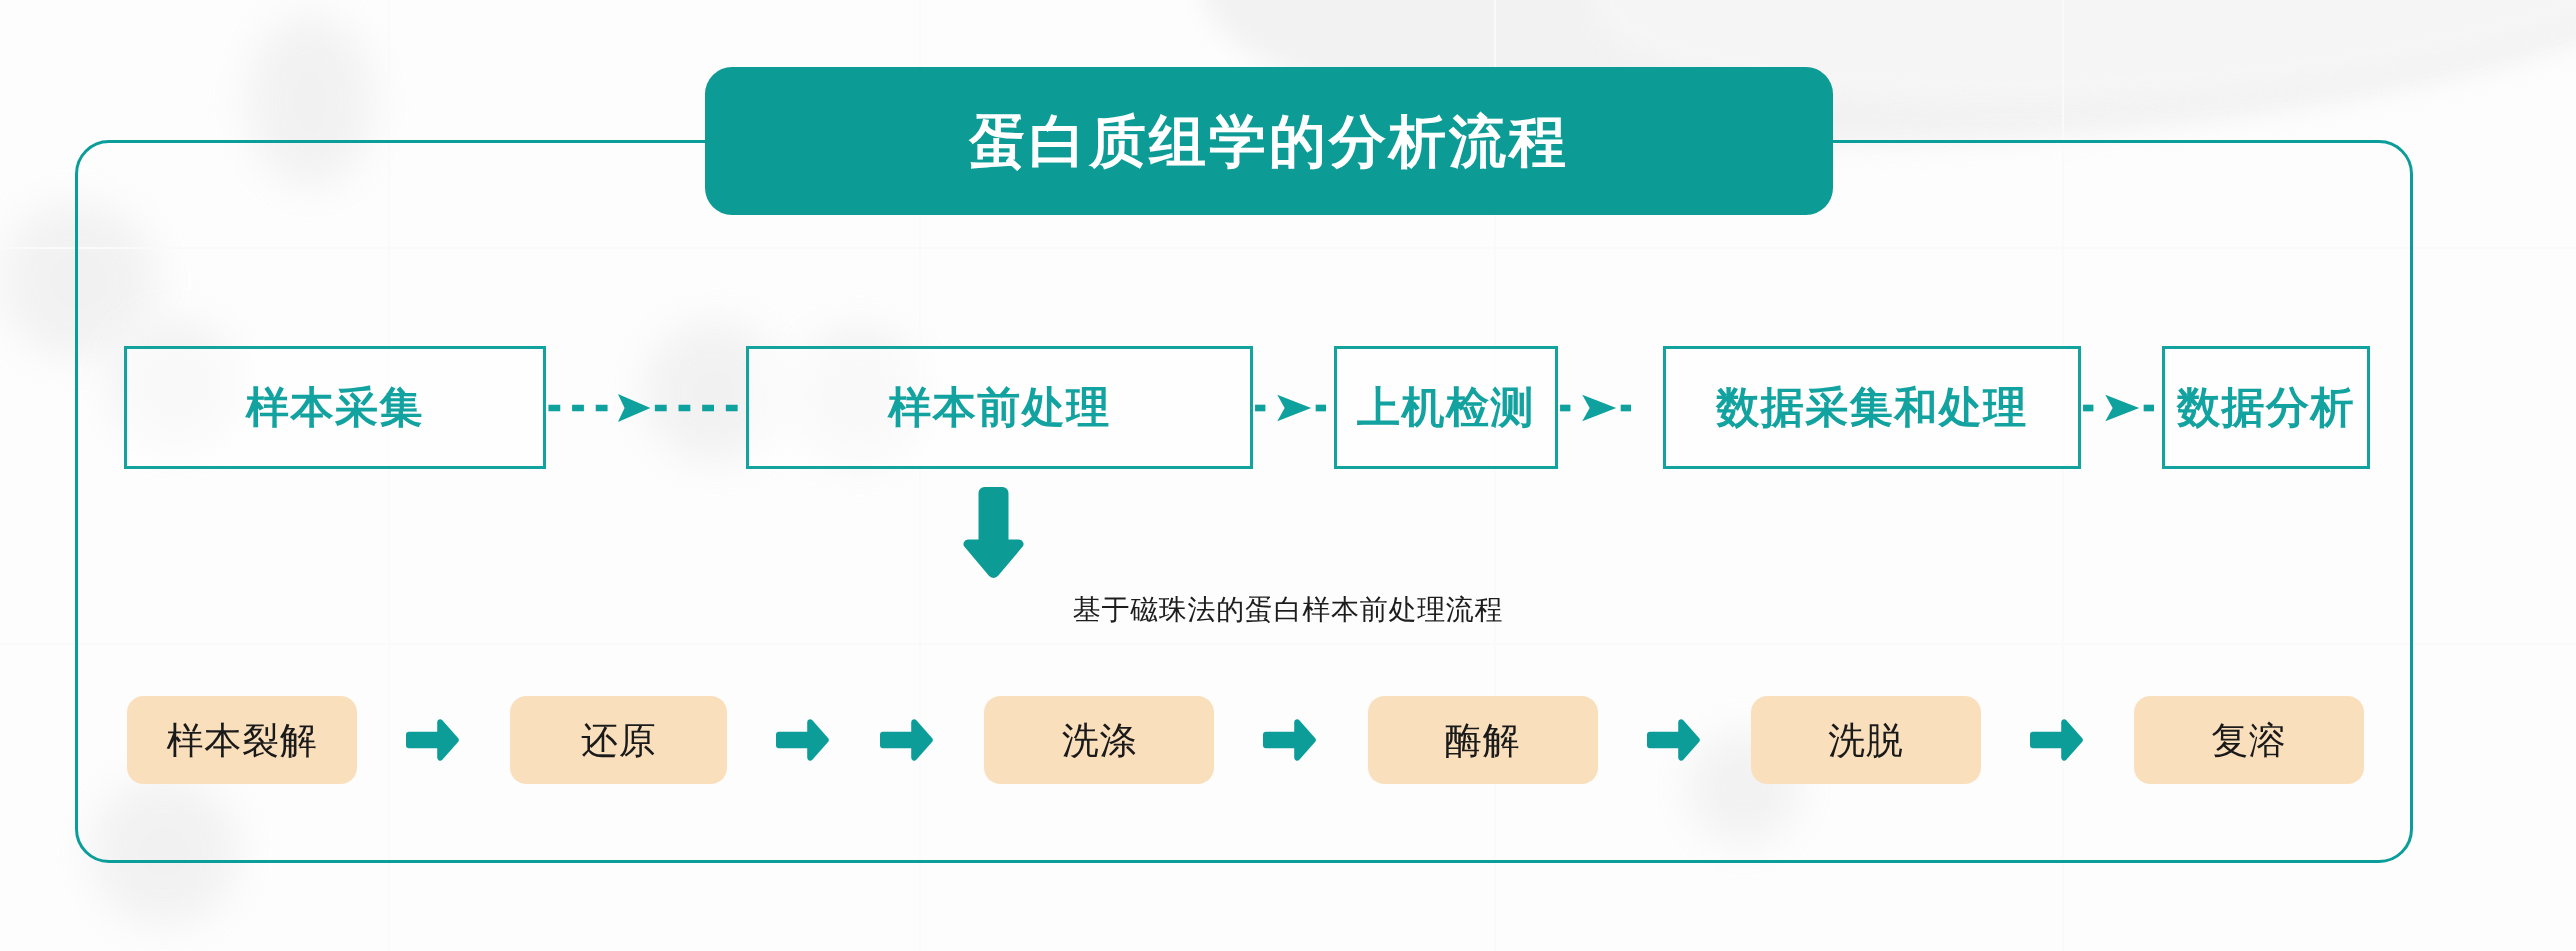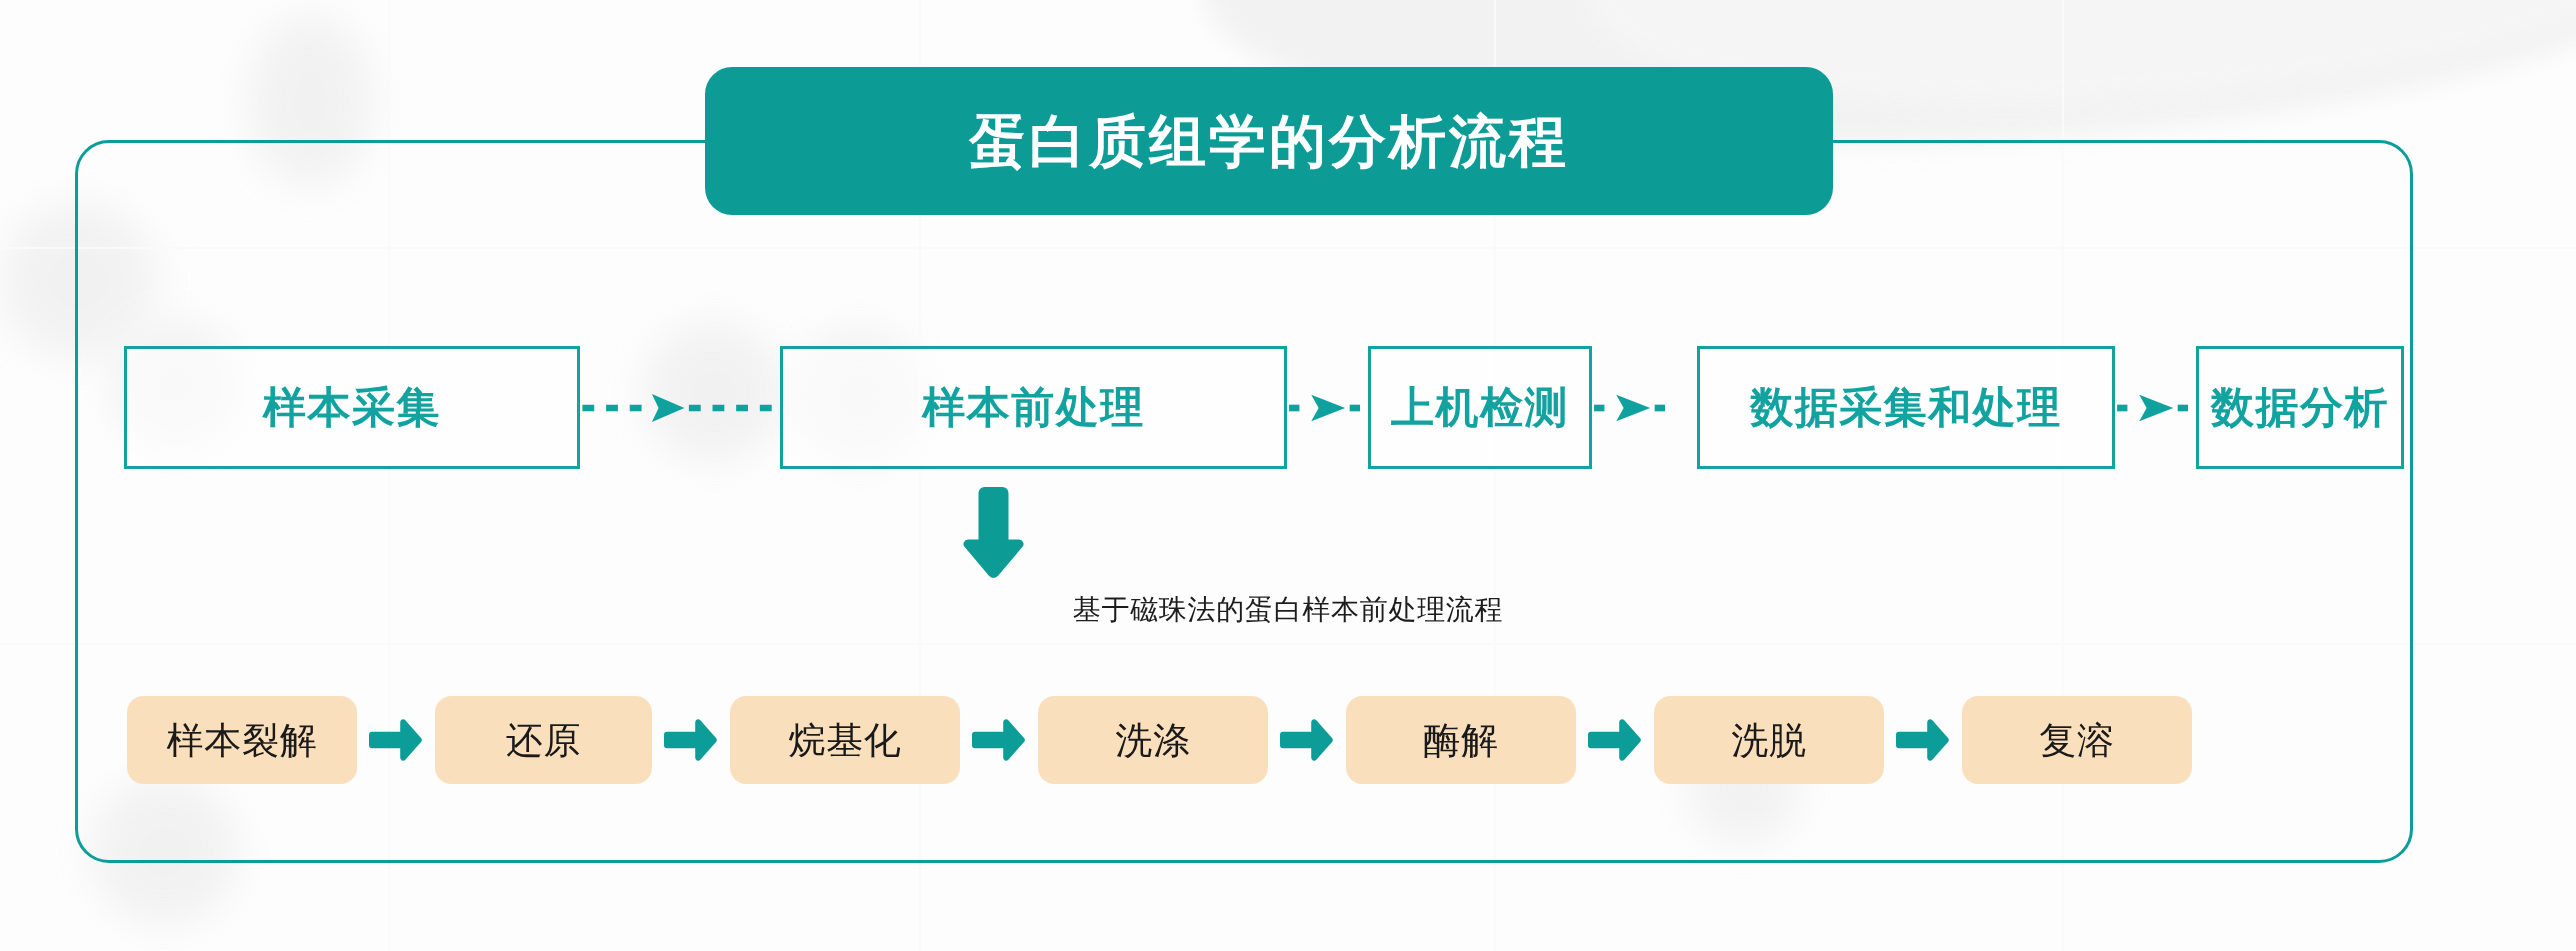--- a/index.html
+++ b/index.html
@@ -119,21 +119,21 @@
     flex: 0 0 auto;
   }
   .stage-box .stage-label {
     color: #12a29f;
     font-size: 43px;
     font-weight: bold;
     white-space: nowrap;
     letter-spacing: 1.5px;
     line-height: 1;
   }
-  .w-sample    { width: 456px; }
+  .w-sample    { width: 422px; }
   .w-prep      { width: 507px; }
   .w-instr     { width: 224px; }
   .w-acq       { width: 418px; margin-left: 24px; }
   .w-analysis  { width: 208px; }
 
   
   .dot-conn {
     flex: 0 0 auto;
     height: 34px;
     display: flex;
@@ -172,21 +172,21 @@
     font-weight: normal;
     letter-spacing: 0.7px;
     line-height: 1;
   }
 
   
   #bottom-row {
     position: absolute;
     left: 127px;
     top: 695px;
-    width: 2065px;
+    width: 2237px;
     height: 90px;
     display: flex;
     align-items: center;
     justify-content: space-between;
     z-index: 4;
   }
   .chip {
     background: #fadfbd;
     border-radius: 16.4px;
     height: 88px;
@@ -329,23 +329,20 @@
   <div class="chip size-2">
     <span class="chip-label">还原</span>
   </div>
 
   <div class="block-arrow">
     <svg width="55" height="48" viewBox="0 0 74 64" xmlns="http://www.w3.org/2000/svg">
       <path d="M4 21 h38 V8 a4 4 0 0 1 6.6 -3 l22 25 a4 4 0 0 1 0 4 l-22 25 a4 4 0 0 1 -6.6 -3 V43 H4 a4 4 0 0 1 -4 -4 V25 a4 4 0 0 1 4 -4 z" fill="#0c9d98"></path>
     </svg>
   </div>
 
-  <div class="chip size-3">
-    <span class="chip-label">烷基化</span>
-  </div>
 
   <div class="block-arrow">
     <svg width="55" height="48" viewBox="0 0 74 64" xmlns="http://www.w3.org/2000/svg">
       <path d="M4 21 h38 V8 a4 4 0 0 1 6.6 -3 l22 25 a4 4 0 0 1 0 4 l-22 25 a4 4 0 0 1 -6.6 -3 V43 H4 a4 4 0 0 1 -4 -4 V25 a4 4 0 0 1 4 -4 z" fill="#0c9d98"></path>
     </svg>
   </div>
 
   <div class="chip size-3">
     <span class="chip-label">洗涤</span>
   </div>

